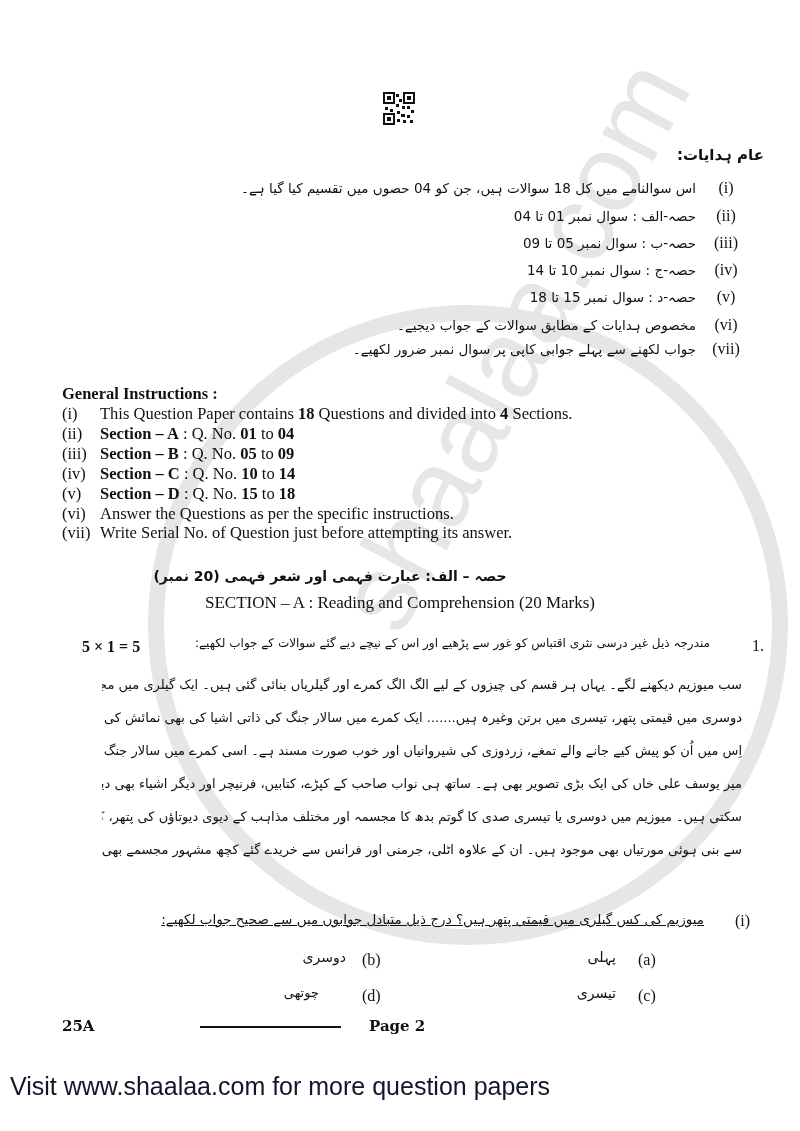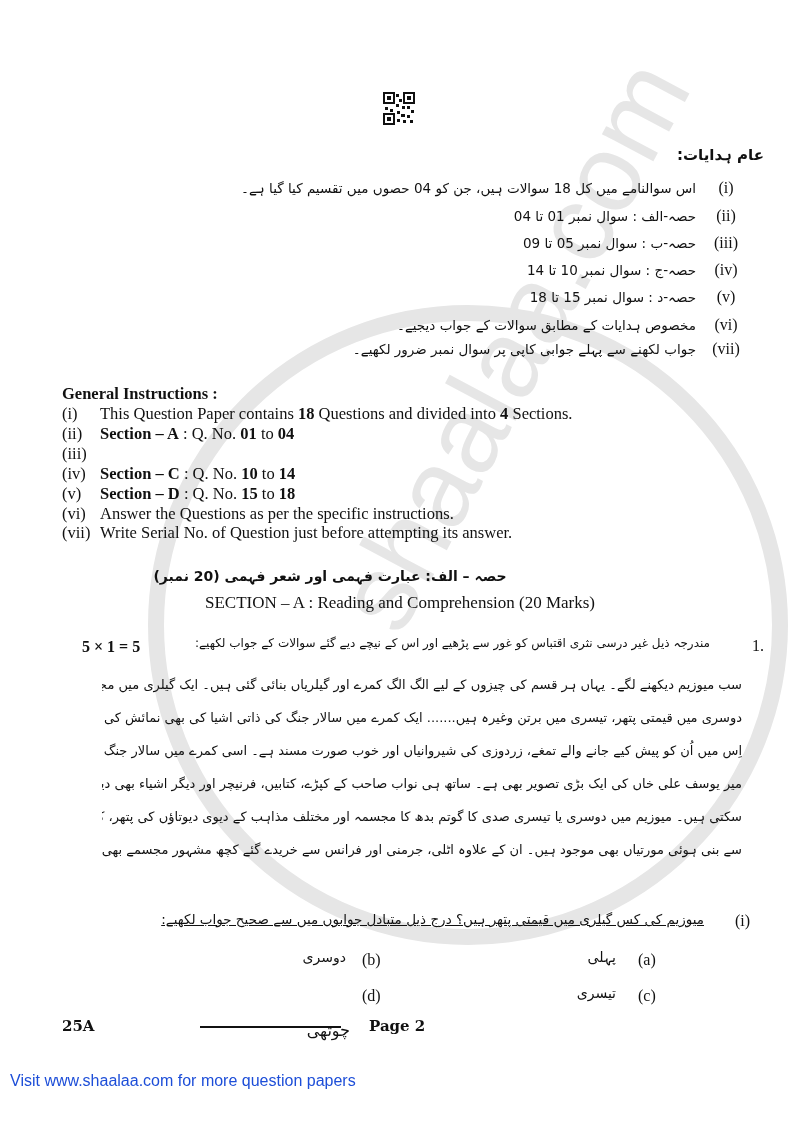--- a/index.html
+++ b/index.html
@@ -12,21 +12,21 @@
   .en { font-family: "Liberation Serif", serif; font-size: 16.5px; line-height: 19.7px; }
   .en-row { position: absolute; left: 62px; display: flex; }
   .en-row .n { width: 38px; }
   b { font-weight: bold; }
   .watermark { position: absolute; left: 148px; top: 305px; width: 640px; height: 640px; border: 16px solid #e6e6e6; border-radius: 50%; box-sizing: border-box; }
   .wm-text { position: absolute; left: 310px; top: 590px; font-family: "Liberation Sans", sans-serif; font-size: 110px; color: #e6e6e6; transform: rotate(-62deg); transform-origin: left top; white-space: nowrap; }
   .qr { position: absolute; left: 383px; top: 92px; width: 32px; height: 34px; }
   .passage { position: absolute; right: 58px; width: 640px; direction: rtl; text-align: justify; text-align-last: right; font-family: "DejaVu Sans", sans-serif; font-size: 13px; }
   .pline { height: 33px; line-height: 33px; white-space: nowrap; overflow: hidden; }
   .footer-code { font-family: "DejaVu Serif", serif; font-weight: bold; font-size: 15px; }
-  .visit { font-family: "Liberation Sans", sans-serif; font-size: 16px; color: #1d4ed8; }
+  .visit { font-family: "Liberation Sans", sans-serif; font-size: 25px; color: #0f172a; }
 </style>
 </head>
 <body>
 
 <div class="watermark"></div>
 <div class="wm-text">shaalaa.com</div>
 
 <svg class="qr" viewBox="0 0 32 34">
   <rect x="1" y="1" width="10" height="10" fill="none" stroke="#111" stroke-width="2"></rect>
   <rect x="4" y="4" width="4" height="4" fill="#111"></rect>
@@ -86,20 +86,21 @@
 <div class="en-row en" style="top:404px;">
   <span class="n">(i)</span>
   <span><span>This Question Paper contains </span><b>18</b><span> Questions and divided into </span><b>4</b><span> Sections.</span></span>
 </div>
 <div class="en-row en" style="top:424px;">
   <span class="n">(ii)</span>
   <span><b>Section – A</b><span> : Q. No. </span><b>01</b><span> to </span><b>04</b></span>
 </div>
 <div class="en-row en" style="top:444px;">
   <span class="n">(iii)</span>
+  <span><b>Section – B</b><span> : Q. No. </span><b>05</b><span> to </span><b>09</b></span>
 </div>
 <div class="en-row en" style="top:464px;">
   <span class="n">(iv)</span>
   <span><b>Section – C</b><span> : Q. No. </span><b>10</b><span> to </span><b>14</b></span>
 </div>
 <div class="en-row en" style="top:484px;">
   <span class="n">(v)</span>
   <span><b>Section – D</b><span> : Q. No. </span><b>15</b><span> to </span><b>18</b></span>
 </div>
 <div class="en-row en" style="top:504px;">
@@ -130,18 +131,18 @@
 <div class="abs en" style="right:50px; top:911px; font-size:16px;">(i)</div>
 <div class="abs urdu" style="right:96px; top:911px; font-size:13.5px;text-decoration:underline;">میوزیم کی کس گیلری میں قیمتی پتھر ہیں؟ درج ذیل متبادل جوابوں میں سے صحیح جواب لکھیے:</div>
 
 <div class="abs en" style="left:638px; top:950px; font-size:16px;">(a)</div>
 <div class="abs urdu" style="right:184px; top:949px; font-size:14px;">پہلی</div>
 <div class="abs en" style="left:362px; top:950px; font-size:16px;">(b)</div>
 <div class="abs urdu" style="right:454px; top:949px; font-size:14px;">دوسری</div>
 <div class="abs en" style="left:638px; top:986px; font-size:16px;">(c)</div>
 <div class="abs urdu" style="right:184px; top:985px; font-size:14px;">تیسری</div>
 <div class="abs en" style="left:362px; top:986px; font-size:16px;">(d)</div>
-<div class="abs urdu" style="right:450px; top:985px; font-size:16px;margin-top:36px;">چوتھی</div>
+<div class="abs urdu" style="right:481px; top:985px; font-size:13px;">چوتھی</div>
 
 <div class="abs footer-code" style="left:62px; top:1017px;">25A</div>
 <div class="abs" style="left:200px; top:1026px; width:141px; height:2px; background:#111;"></div>
 <div class="abs footer-code" style="left:369px; top:1017px;">Page 2</div>
 <div class="abs visit" style="left:10px; top:1072px;">Visit www.shaalaa.com for more question papers</div>
 
 </body></html>

